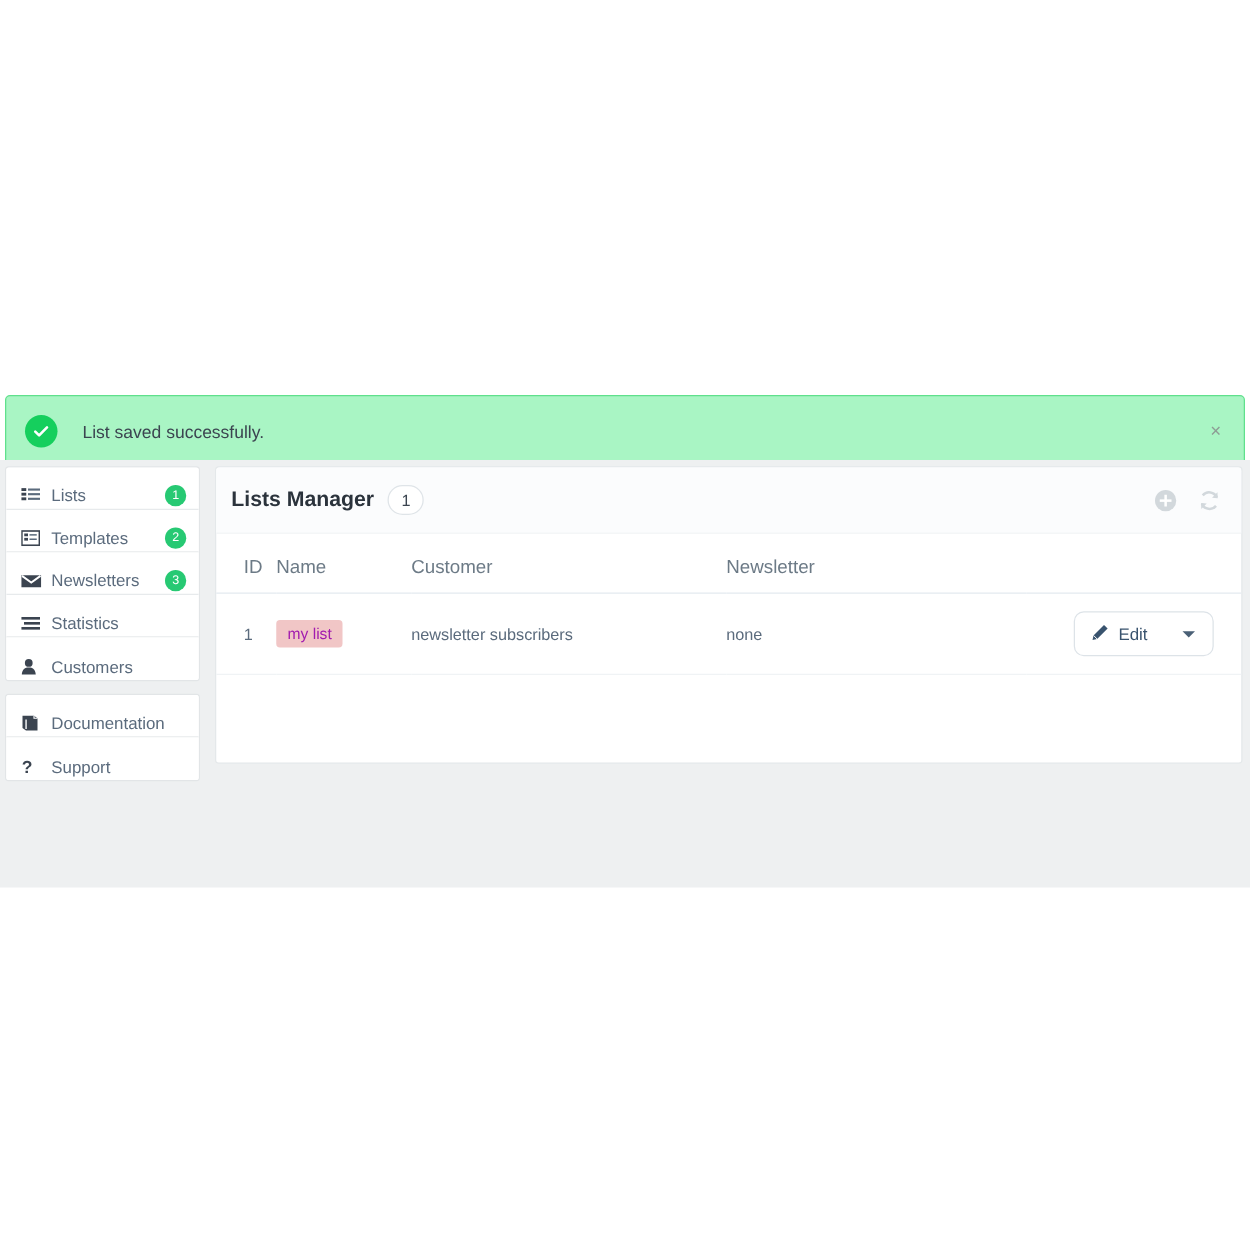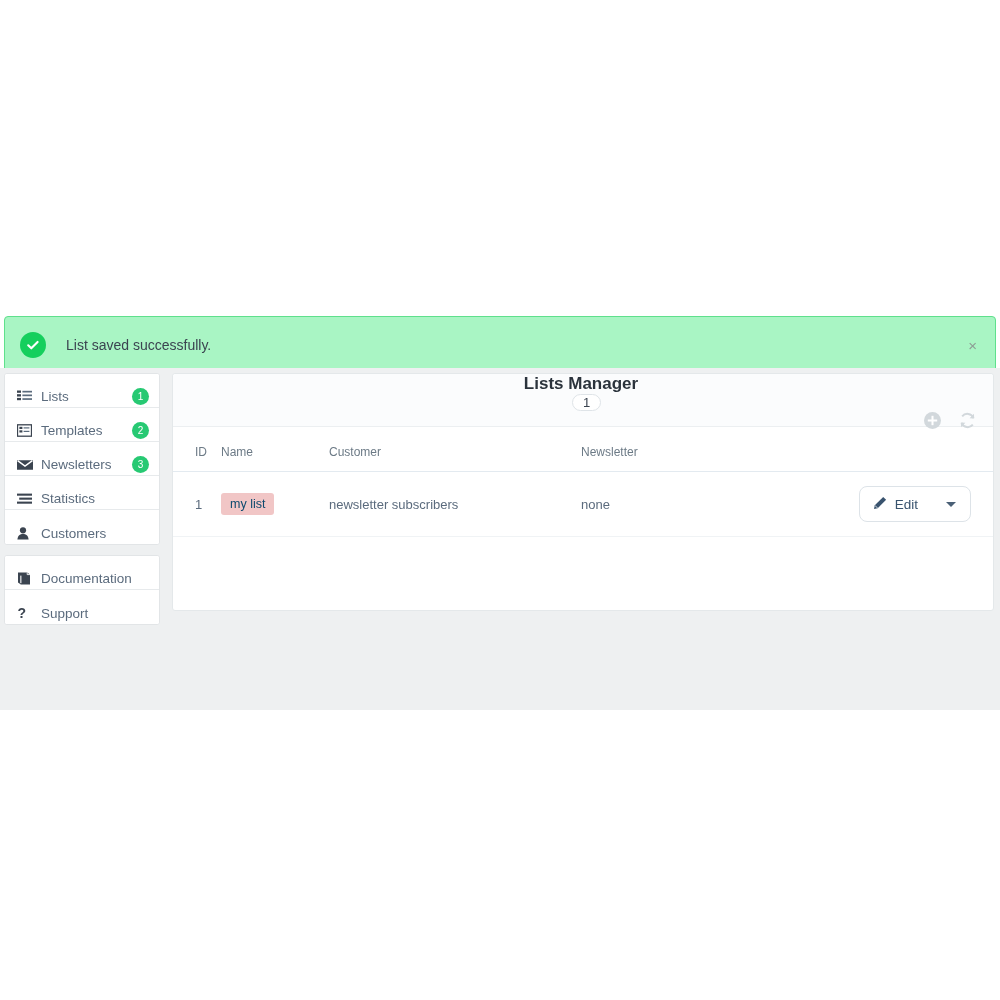--- a/index.html
+++ b/index.html
@@ -121,21 +121,20 @@
     border-radius: 3px;
   }
   .panel-head {
     height: 53px;
     border-bottom: 1px solid #eceff1;
     display: flex;
     align-items: center;
     padding: 0 16px 0 12px;
     background: #fbfcfd;
     border-radius: 3px 3px 0 0;
-    flex-direction: column;
   }
   .panel-title {
     font-size: 17px;
     font-weight: bold;
     color: #2b333c;
   }
   .panel-count {
     margin-left: 11px;
     min-width: 29px; height: 24px;
     padding: 0 8px;
@@ -154,21 +153,21 @@
     gap: 16px;
   }
   .panel-actions span { cursor: pointer; display: block; color: #d2d8dc; }
   .panel-actions svg { display: block; }
 
   
   .tbl { width: 100%; border-collapse: collapse; }
   .tbl th {
     text-align: left;
     font-weight: normal;
-    font-size: 12px;
+    font-size: 15px;
     color: #6c7a86;
     padding: 18px 0 12px 0;
     border-bottom: 1px solid #e3eaf0;
   }
   .tbl td {
     font-size: 13px;
     color: #5b6b7d;
     padding: 14px 0;
     border-bottom: 1px solid #f0f3f5;
     vertical-align: middle;
@@ -176,21 +175,21 @@
   }
   .col-id   { width: 48px;  padding-left: 22px !important; }
   .col-name { width: 108px; }
   .col-cust { width: 252px; }
   .col-news { width: 240px; }
   .col-act  { text-align: right; padding-right: 22px !important; }
 
   .tag {
     display: inline-block;
     background: #f1c6c6;
-    color: #0c4a6e;
+    color: #a21caf;
     font-size: 12.5px;
     padding: 4px 9px;
     border-radius: 3px;
   }
 
   .btn-edit {
     display: inline-flex;
     align-items: center;
     height: 36px;
     border: 1px solid #dde3e8;

